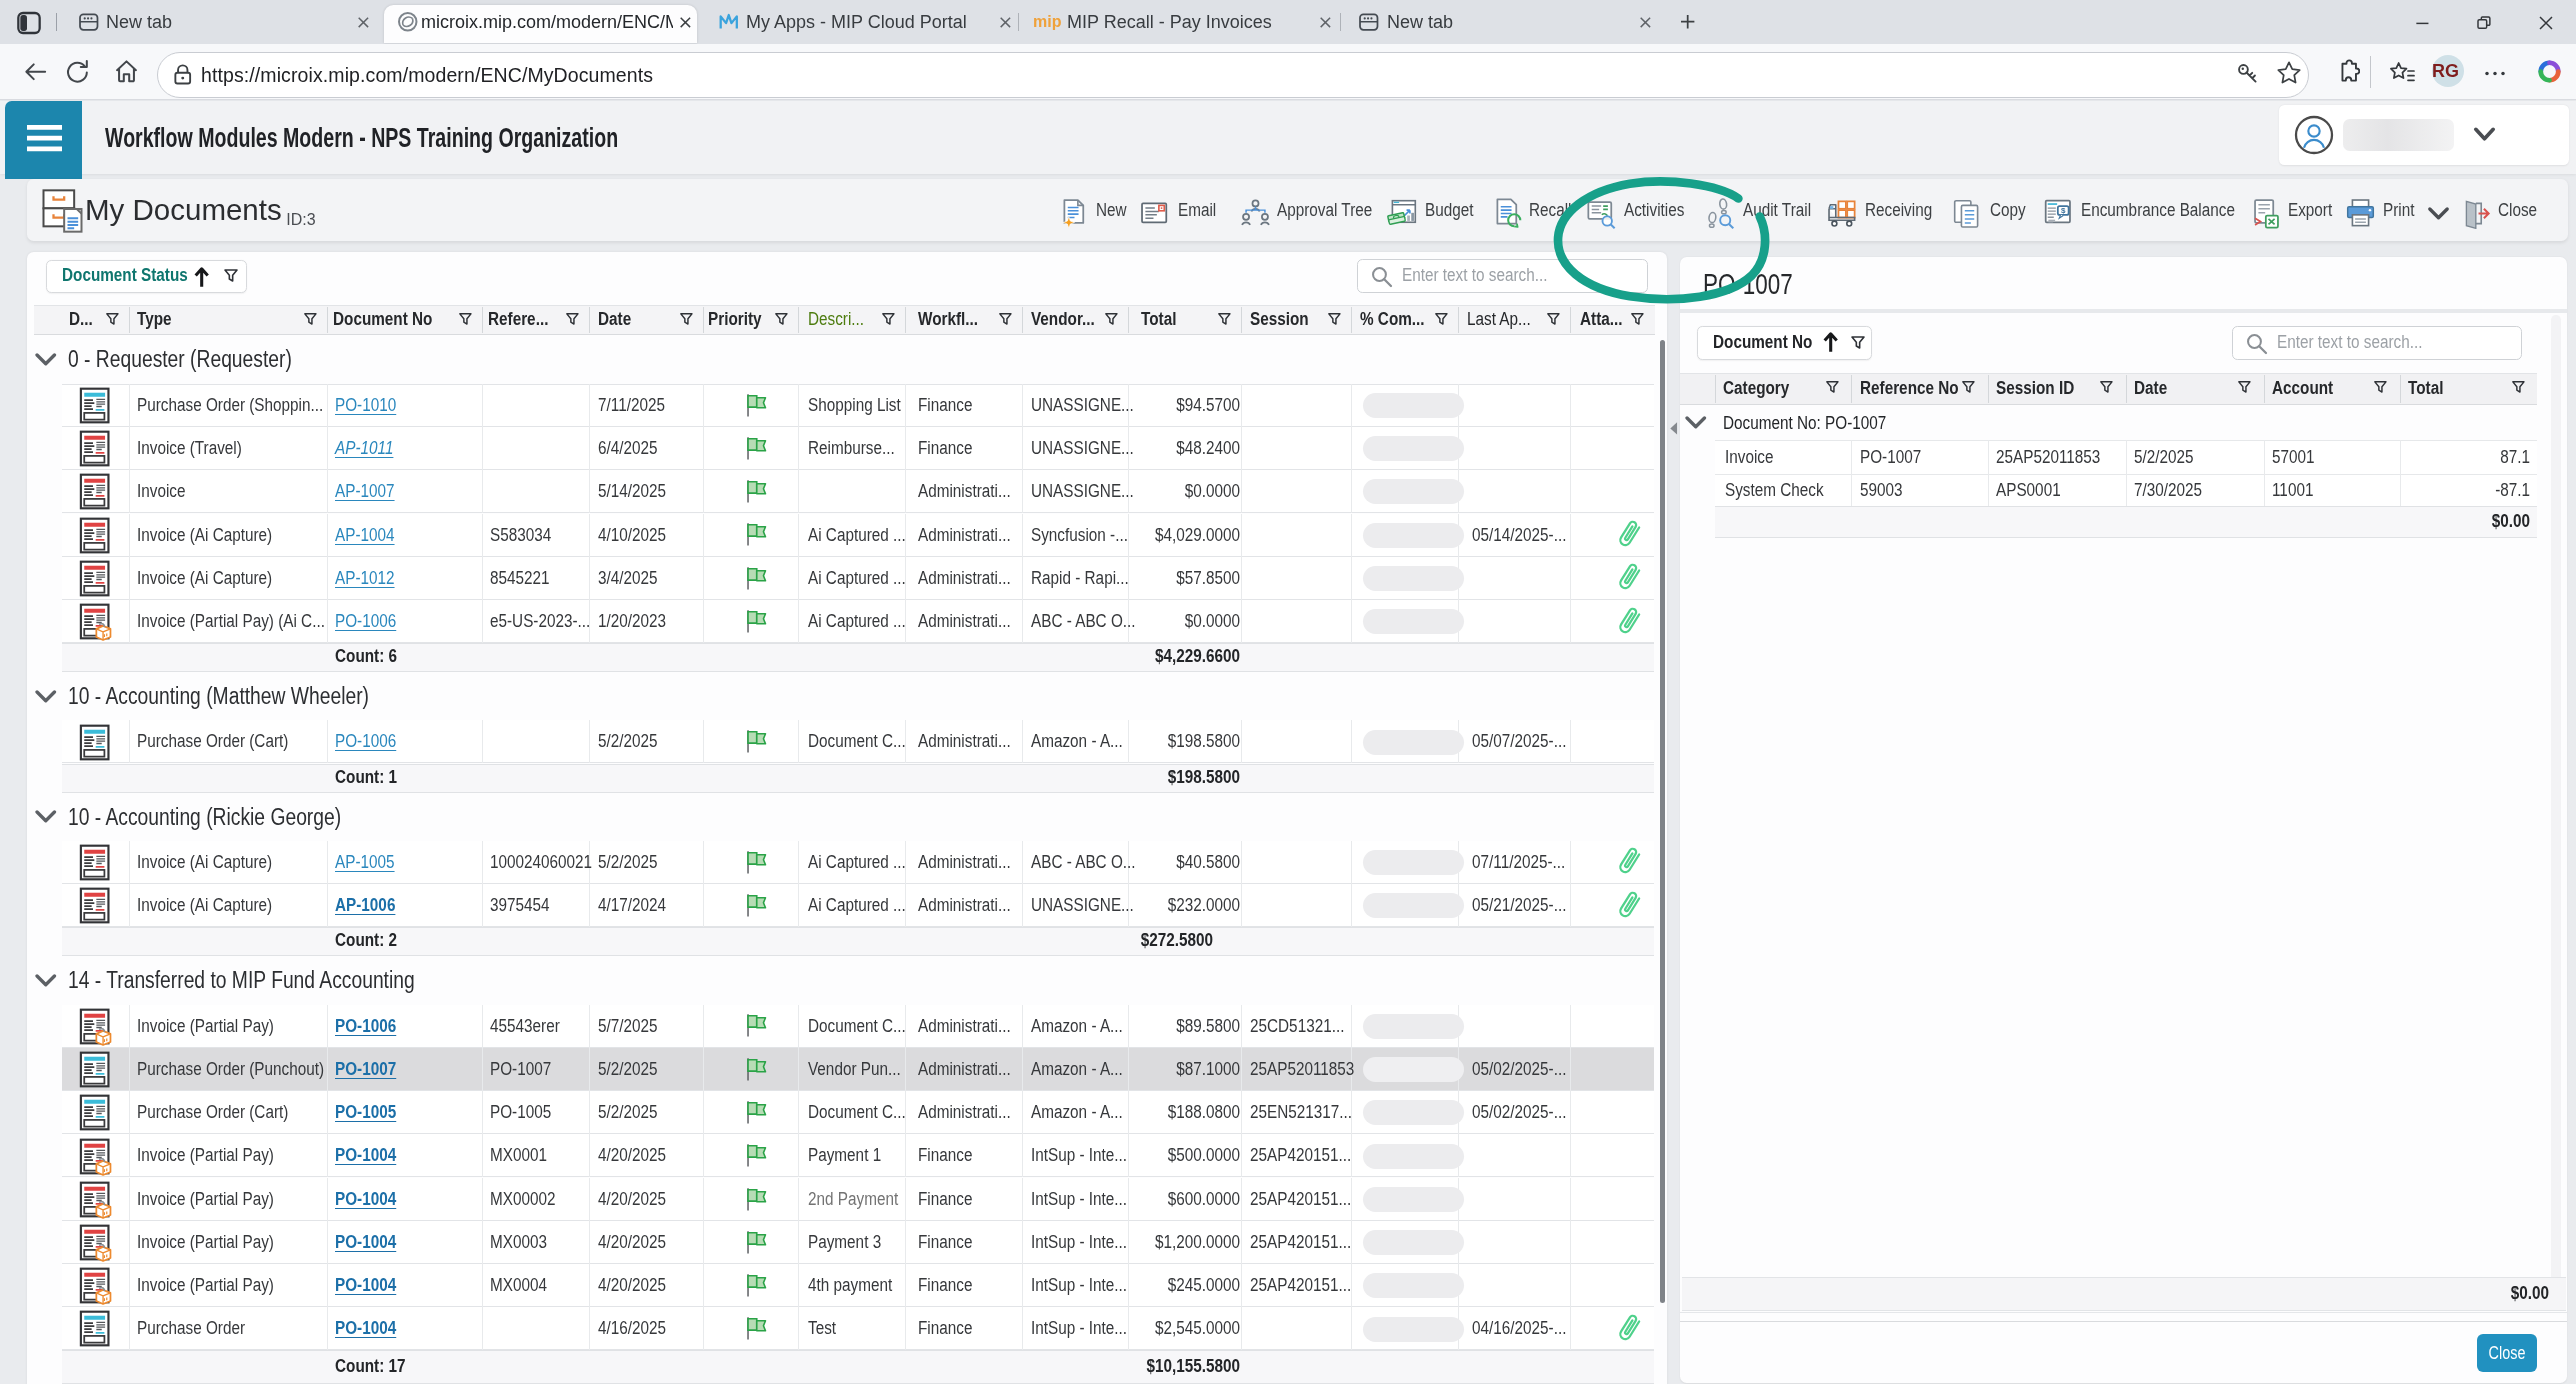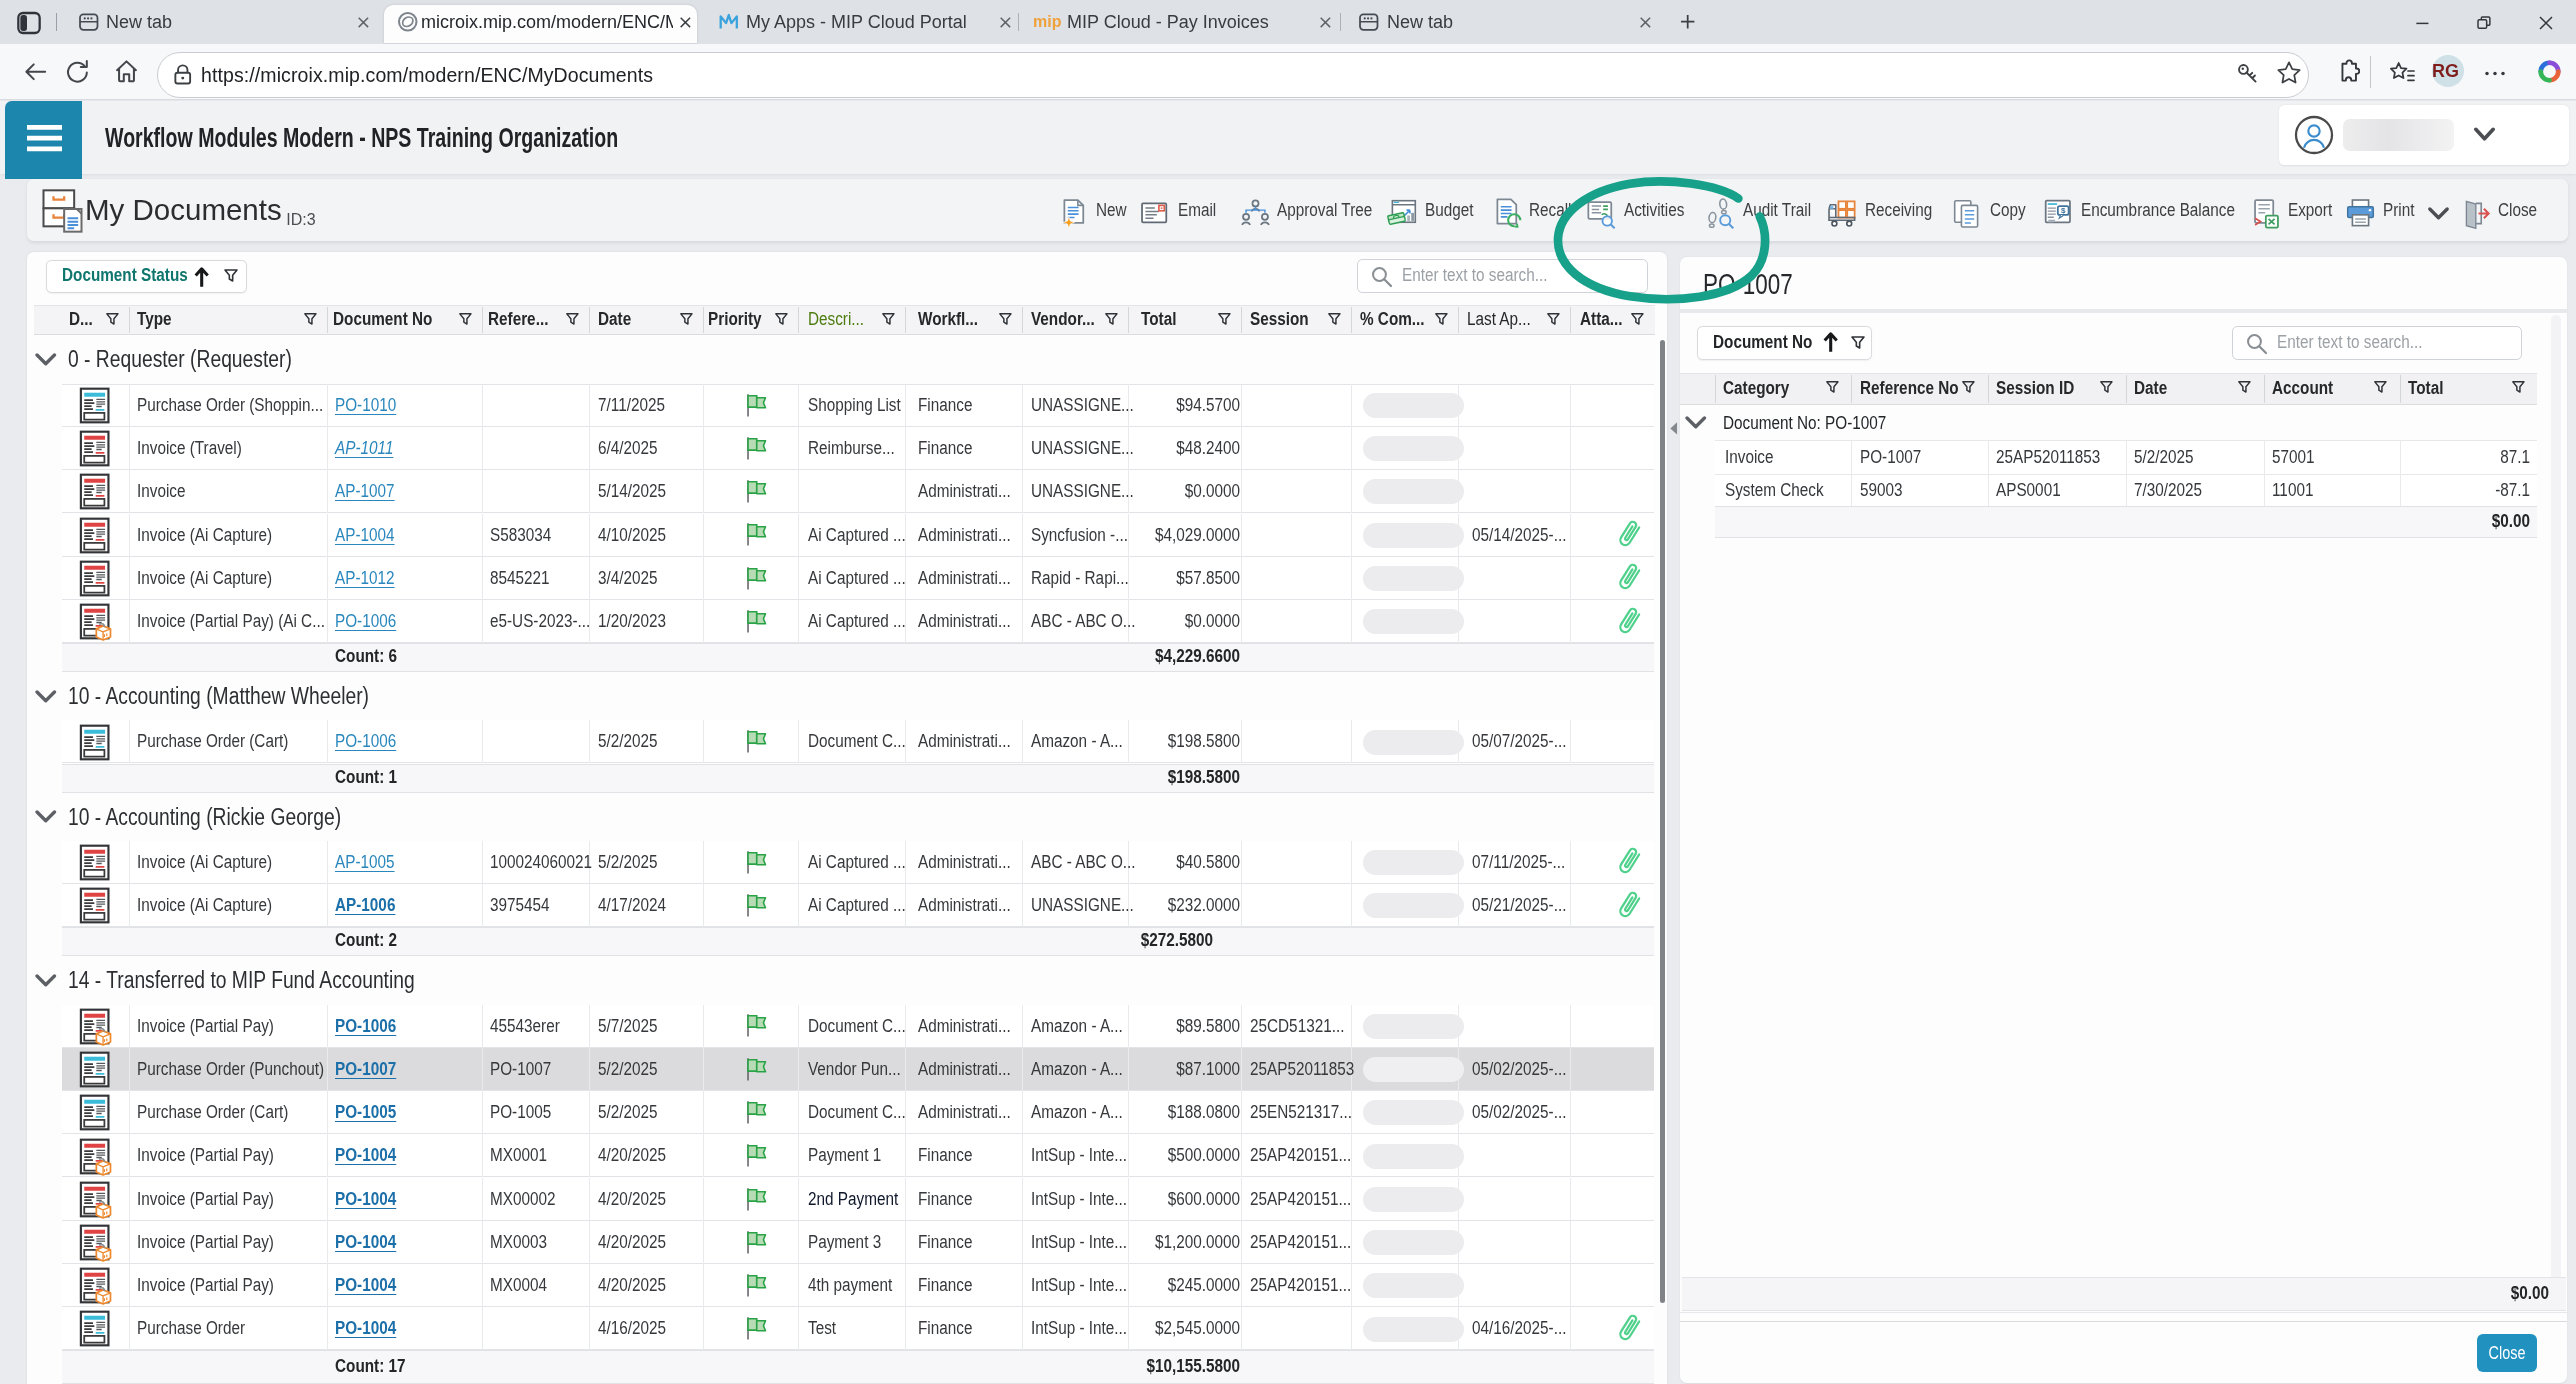--- a/index.html
+++ b/index.html
@@ -36,21 +36,21 @@
   </svg>
 <svg class="abs" style="left:718px;top:11.4px" width="21.5" height="21.5" viewBox="0 0 32 32">
     <path d="M4 26 L4 8 L12 18 L16 6 L20 18 L28 8 L28 26" fill="none" stroke="#3aa3dd" stroke-width="3.4" stroke-linejoin="round"></path>
   </svg>
 <div class="abs" style="left:746px;top:6px;width:241px;height:32px;line-height:32px;font-size:18px;color:#383c40;overflow:hidden;white-space:nowrap">My Apps - MIP Cloud Portal</div>
 <svg class="abs" style="left:998px;top:14.8px" width="14.8" height="14.8" viewBox="0 0 22 22">
     <path d="M4 4 L18 18 M18 4 L4 18" stroke="#5f6368" stroke-width="2.2" fill="none"></path>
   </svg>
 <div class="abs" style="left:1018px;top:13.4px;width:1.3px;height:17.4px;background:#aeb2b8"></div>
 <div class="abs" style="left:1033px;top:6px;width:40px;height:32px;line-height:32px;font-size:16px;font-weight:bold;color:#efa13a">mip</div>
-<div class="abs" style="left:1067px;top:6px;width:241px;height:32px;line-height:32px;font-size:18px;color:#383c40;overflow:hidden;white-space:nowrap">MIP Cloud - Pay Invoices</div>
+<div class="abs" style="left:1067px;top:6px;width:241px;height:32px;line-height:32px;font-size:18px;color:#383c40;overflow:hidden;white-space:nowrap">MIP Recall - Pay Invoices</div>
 <svg class="abs" style="left:1318px;top:14.8px" width="14.8" height="14.8" viewBox="0 0 22 22">
     <path d="M4 4 L18 18 M18 4 L4 18" stroke="#5f6368" stroke-width="2.2" fill="none"></path>
   </svg>
 <div class="abs" style="left:1340px;top:13.4px;width:1.3px;height:17.4px;background:#aeb2b8"></div>
 <svg class="abs" style="left:1358px;top:11.4px" width="21.5" height="21.5" viewBox="0 0 32 32">
     <rect x="3" y="5" width="26" height="23" rx="5" fill="none" stroke="#444a51" stroke-width="2.6"></rect>
     <circle cx="10" cy="11" r="1.6" fill="#444a51"></circle>
     <circle cx="15" cy="11" r="1.6" fill="#444a51"></circle>
     <circle cx="20" cy="11" r="1.6" fill="#444a51"></circle>
     <path d="M3 16 h26" stroke="#444a51" stroke-width="2.2"></path>
@@ -922,21 +922,21 @@
   </svg>
 <div class="abs" style="left:137px;top:1178px;height:43px;line-height:43px;font-size:18px;color:#36383b;"><span class="cx">Invoice (Partial Pay)</span></div>
 <div class="abs" style="left:335px;top:1178px;height:43px;line-height:43px;font-size:18px;color:#1c6fa8;font-weight:bold;"><span class="cx" style="text-decoration:underline;text-underline-offset:3.4px">PO-1004</span></div>
 <div class="abs" style="left:490px;top:1178px;height:43px;line-height:43px;font-size:18px;color:#36383b;"><span class="cx">MX00002</span></div>
 <div class="abs" style="left:598px;top:1178px;height:43px;line-height:43px;font-size:18px;color:#36383b;"><span class="cx">4/20/2025</span></div>
 <svg class="abs" style="left:746px;top:1187px" width="21.5" height="25.5" viewBox="0 0 32 38">
     <path d="M3 2 V35" stroke="#5a5d60" stroke-width="2.2"></path>
     <path d="M3 4 H16 V21 H3 z" fill="#b7dcb5" stroke="#2aa347" stroke-width="2.4"></path>
     <path d="M16 7 L29 7 L26 14.5 L29 22 L16 22 z" fill="#b7dcb5" stroke="#2aa347" stroke-width="2.4" stroke-linejoin="round"></path>
   </svg>
-<div class="abs" style="left:808px;top:1178px;height:30px;line-height:43px;font-size:18px;color:#0f172a;"><span class="cx">2nd Payment</span></div>
+<div class="abs" style="left:808px;top:1178px;height:30px;line-height:43px;font-size:18px;color:#737373;"><span class="cx">2nd Payment</span></div>
 <div class="abs" style="left:918px;top:1178px;height:43px;line-height:43px;font-size:18px;color:#36383b;"><span class="cx">Finance</span></div>
 <div class="abs" style="left:1031px;top:1178px;height:43px;line-height:43px;font-size:18px;color:#36383b;"><span class="cx">IntSup - Inte...</span></div>
 <div class="abs" style="left:1134px;top:1178px;width:106px;height:43px;line-height:43px;font-size:18px;color:#36383b;text-align:right"><span class="cxr">$600.0000</span></div>
 <div class="abs" style="left:1250px;top:1178px;height:43px;line-height:43px;font-size:18px;color:#36383b;"><span class="cx">25AP420151...</span></div>
 <div class="abs" style="left:1363px;top:1187px;width:101px;height:25px;background:#ececee;border-radius:12.4px"></div>
 <div class="abs" style="left:62px;top:1221px;width:1592px;height:43px;background:#fff;border-bottom:1.3px solid #e2e4e7"></div>
 <div class="abs" style="left:129px;top:1221px;width:1.3px;height:43px;background:#e8eaec"></div>
 <div class="abs" style="left:327px;top:1221px;width:1.3px;height:43px;background:#e8eaec"></div>
 <div class="abs" style="left:482px;top:1221px;width:1.3px;height:43px;background:#e8eaec"></div>
 <div class="abs" style="left:589px;top:1221px;width:1.3px;height:43px;background:#e8eaec"></div>

